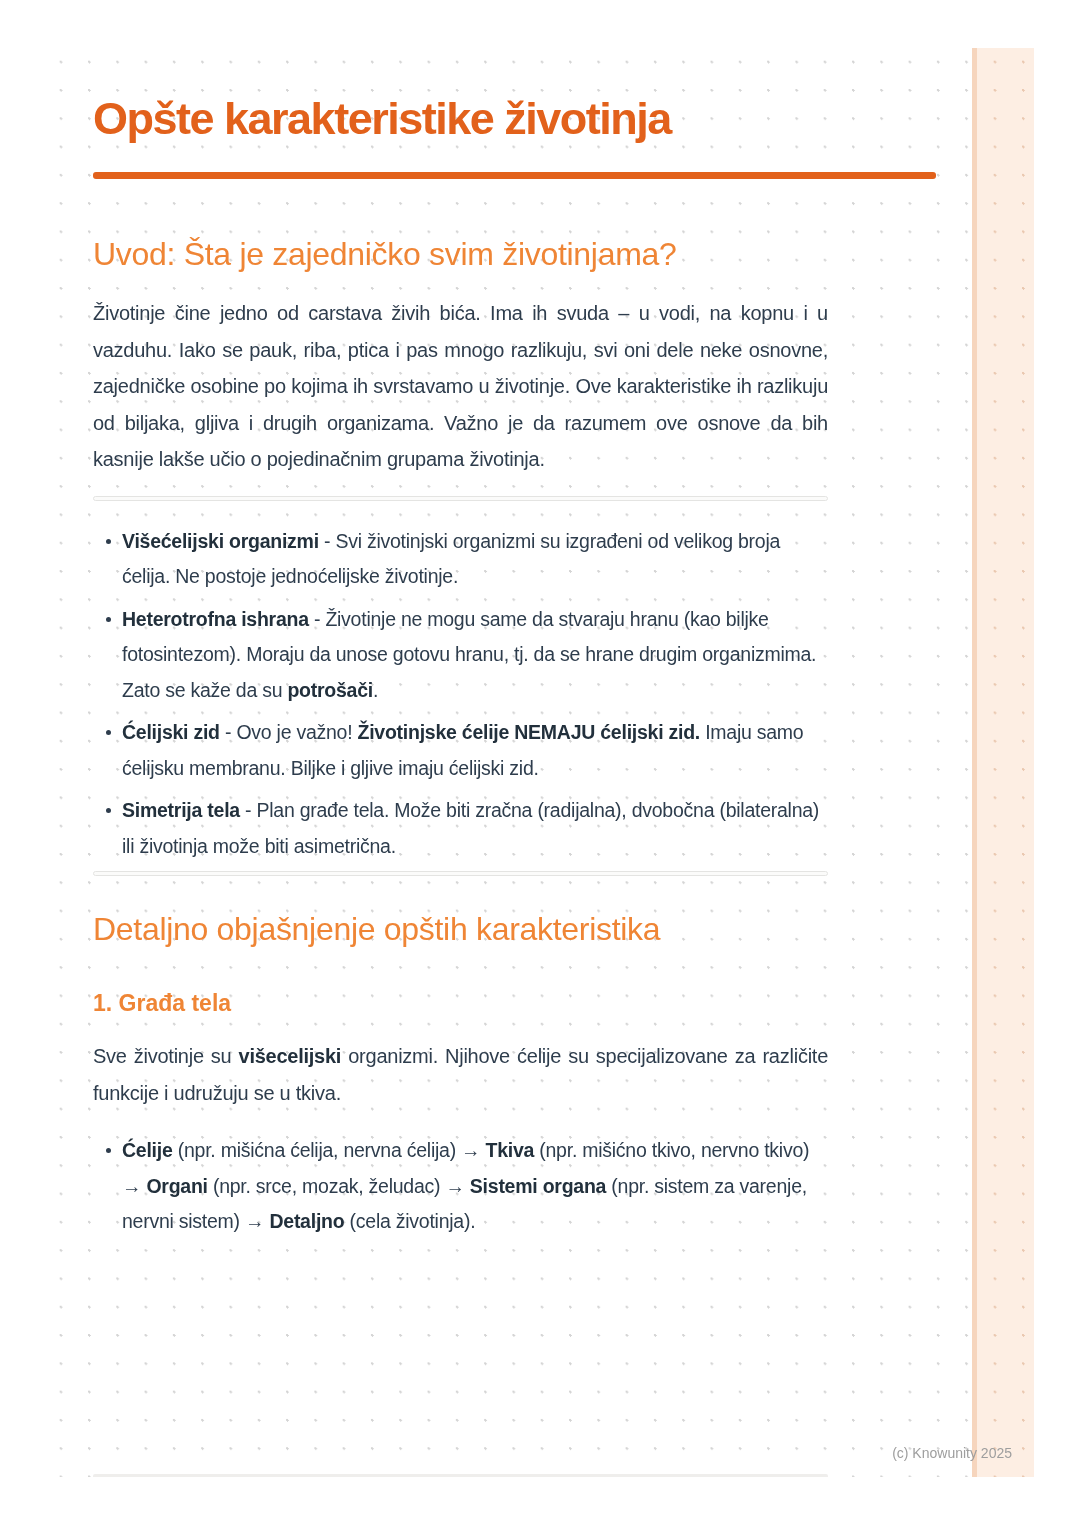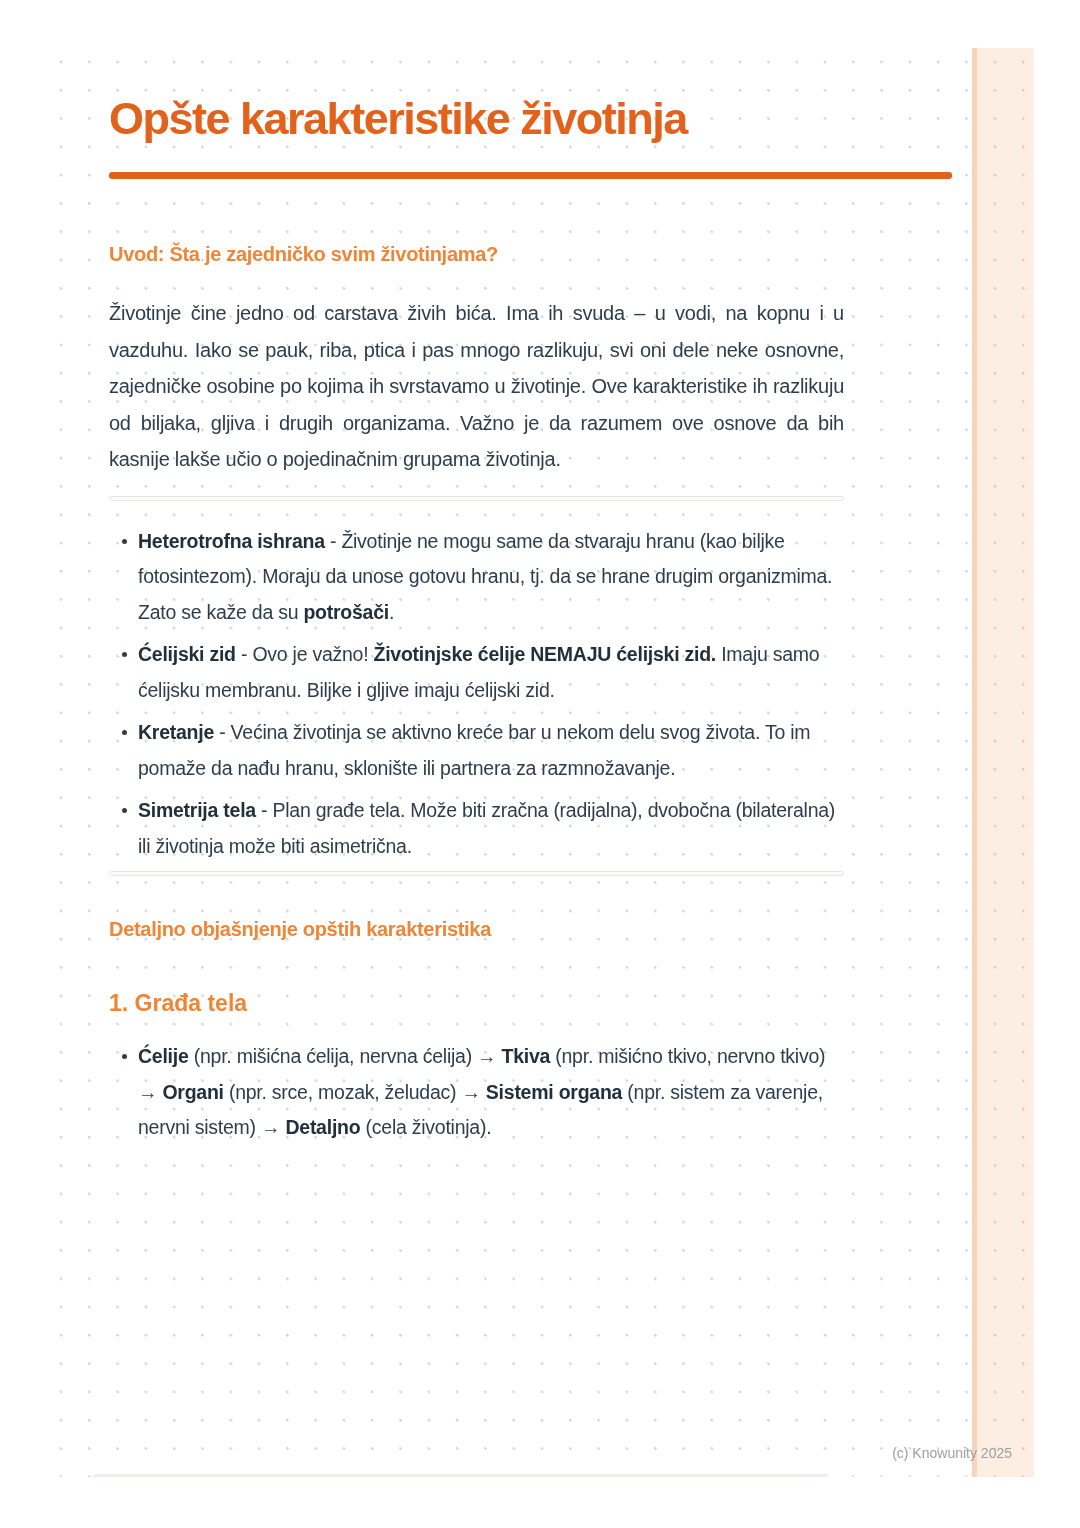--- a/index.html
+++ b/index.html
@@ -21,40 +21,40 @@
     position:absolute;top:0;right:0;bottom:0;
     width:62px;box-sizing:border-box;
     background-color:#fdeee3;
     border-left:5px solid #f6d5bd;
     background-image:radial-gradient(circle at 14px 14px, #eac8b0 1.2px, rgba(0,0,0,0) 1.3px);
     background-size:28.3px 28.3px;
     background-position:4px 0;
   }
   .content{
     position:relative;
-    margin-left:61px;
+    margin-left:45px;
     width:735px;
     padding-top:46px;
     color:#2e3d4d;
   }
   h1{
     margin:0;
     font-size:45px;line-height:50px;
     font-weight:bold;letter-spacing:-1.5px;
     color:#e2611b;
   }
   .rule{
     margin-top:28px;
     width:843px;height:7px;
     background:#e2611b;border-radius:3px;
   }
   h2{
     margin:0;
-    font-size:20px;line-height:31px;
-    font-weight:bold;letter-spacing:-0.3px;
+    font-size:32px;line-height:31px;
+    font-weight:normal;letter-spacing:-0.3px;
     color:#ef8535;
   }
   h2.mt-uvod{margin-top:60px;}
   h2.mt-kljucni{margin-top:41px;}
   h2.mt-detaljno{margin-top:38px;}
   h3{
     margin:45px 0 0 0;
     font-size:23px;line-height:27px;
     font-weight:bold;
     color:#ef8535;
@@ -122,30 +122,31 @@
     <h1>Opšte karakteristike životinja</h1>
     <div class="rule"></div>
 
     <h2 class="mt-uvod">Uvod: Šta je zajedničko svim životinjama?</h2>
     <p class="body mt-intro">Životinje čine jedno od carstava živih bića. Ima ih svuda – u vodi, na kopnu i u vazduhu. Iako se pauk, riba, ptica i pas mnogo razlikuju, svi oni dele neke osnovne, zajedničke osobine po kojima ih svrstavamo u životinje. Ove karakteristike ih razlikuju od biljaka, gljiva i drugih organizama. Važno je da razumem ove osnove da bih kasnije lakše učio o pojedinačnim grupama životinja.</p>
 
     <div class="divider"></div>
 
     <ul class="bullets">
 
+    <li><span><strong>Višećelijski organizmi</strong> - Svi životinjski organizmi su izgrađeni od velikog broja ćelija. Ne postoje jednoćelijske životinje.</span></li>
         <li><span><strong>Heterotrofna ishrana</strong> - Životinje ne mogu same da stvaraju hranu (kao biljke fotosintezom). Moraju da unose gotovu hranu, tj. da se hrane drugim organizmima. Zato se kaže da su <strong>potrošači</strong>.</span></li>
         <li><span><strong>Ćelijski zid</strong> - Ovo je važno! <strong>Životinjske ćelije NEMAJU ćelijski zid.</strong> Imaju samo ćelijsku membranu. Biljke i gljive imaju ćelijski zid.</span></li>
-        <li><span><strong>Kretanje</strong> - Većina životinja se aktivno kreće bar u nekom delu svog života. To im pomaže da nađu hranu, sklonište ili partnera za razmnožavanje.</span></li>
         <li><span><strong>Simetrija tela</strong> - Plan građe tela. Može biti zračna (radijalna), dvobočna (bilateralna) ili životinja može biti asimetrična.</span></li>
       </ul>
 
     <div class="divider d2"></div>
 
     <h2 class="mt-detaljno">Detaljno objašnjenje opštih karakteristika</h2>
     <h3>1. Građa tela</h3>
+    <p class="body mt-grada">Sve životinje su <strong>višecelijski</strong> organizmi. Njihove ćelije su specijalizovane za različite funkcije i udružuju se u tkiva.</p>
 
     <ul class="bullets last">
 
     <li><span><strong>Ćelije</strong> (npr. mišićna ćelija, nervna ćelija) → <strong>Tkiva</strong> (npr. mišićno tkivo, nervno tkivo) → <strong>Organi</strong> (npr. srce, mozak, želudac) → <strong>Sistemi organa</strong> (npr. sistem za varenje, nervni sistem) → <strong>Detaljno</strong> (cela životinja).</span></li>
       </ul>
   </div>
 
   <div class="watermark">(c) Knowunity 2025</div>
   <div class="bottom-line"></div>
 </div>

